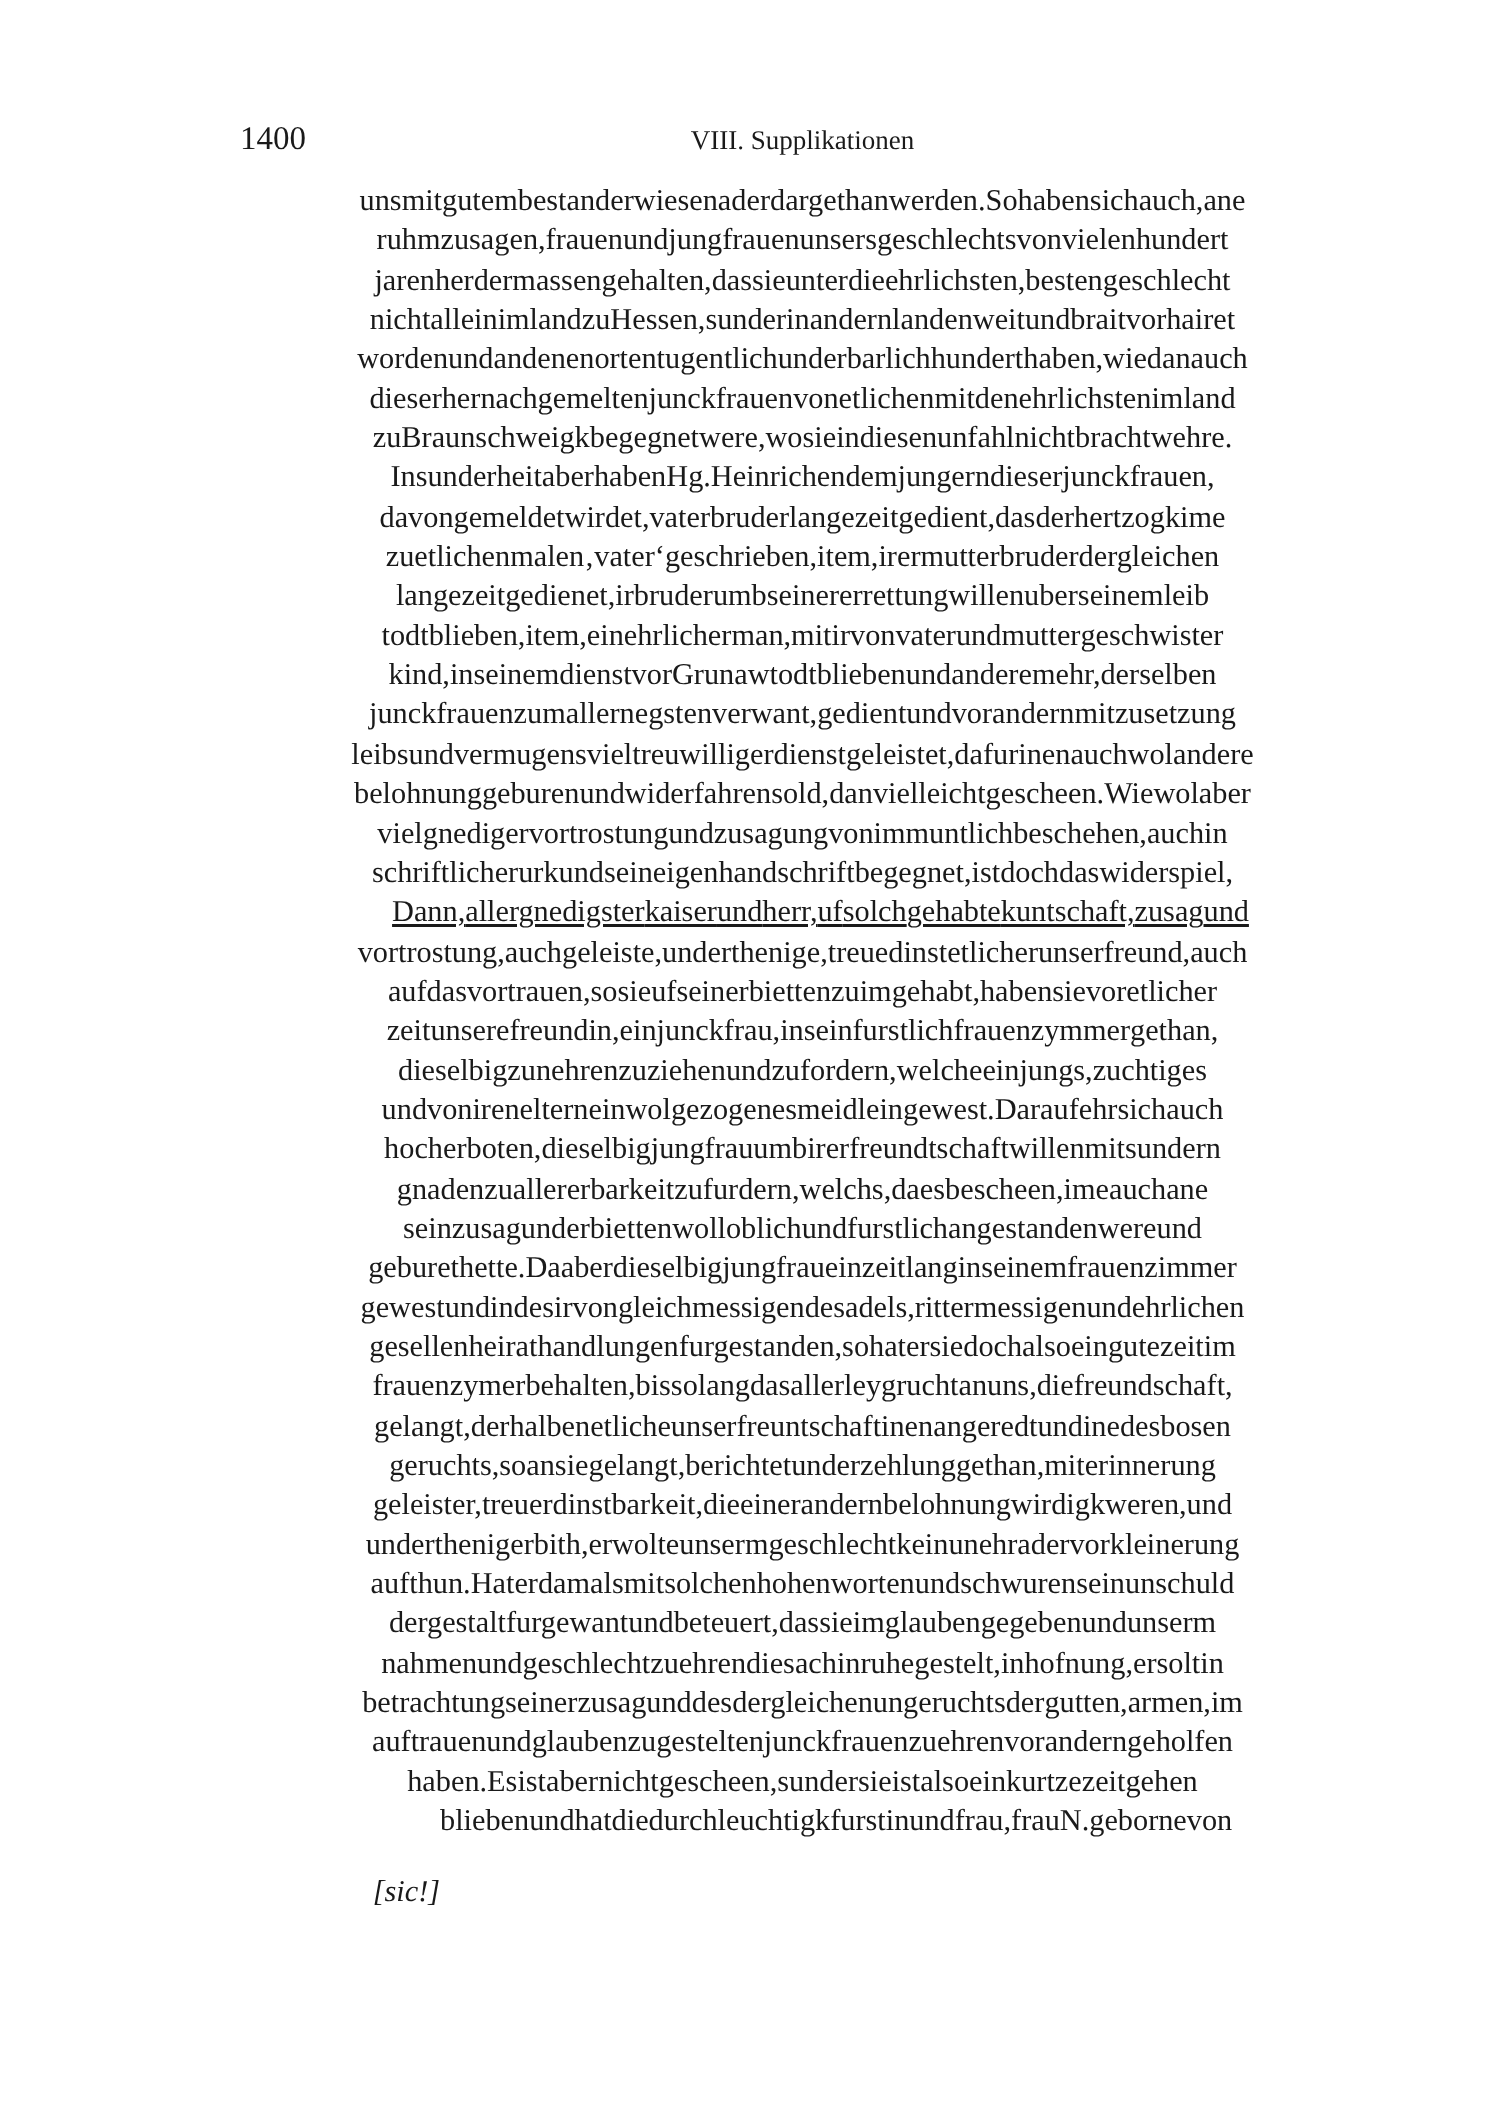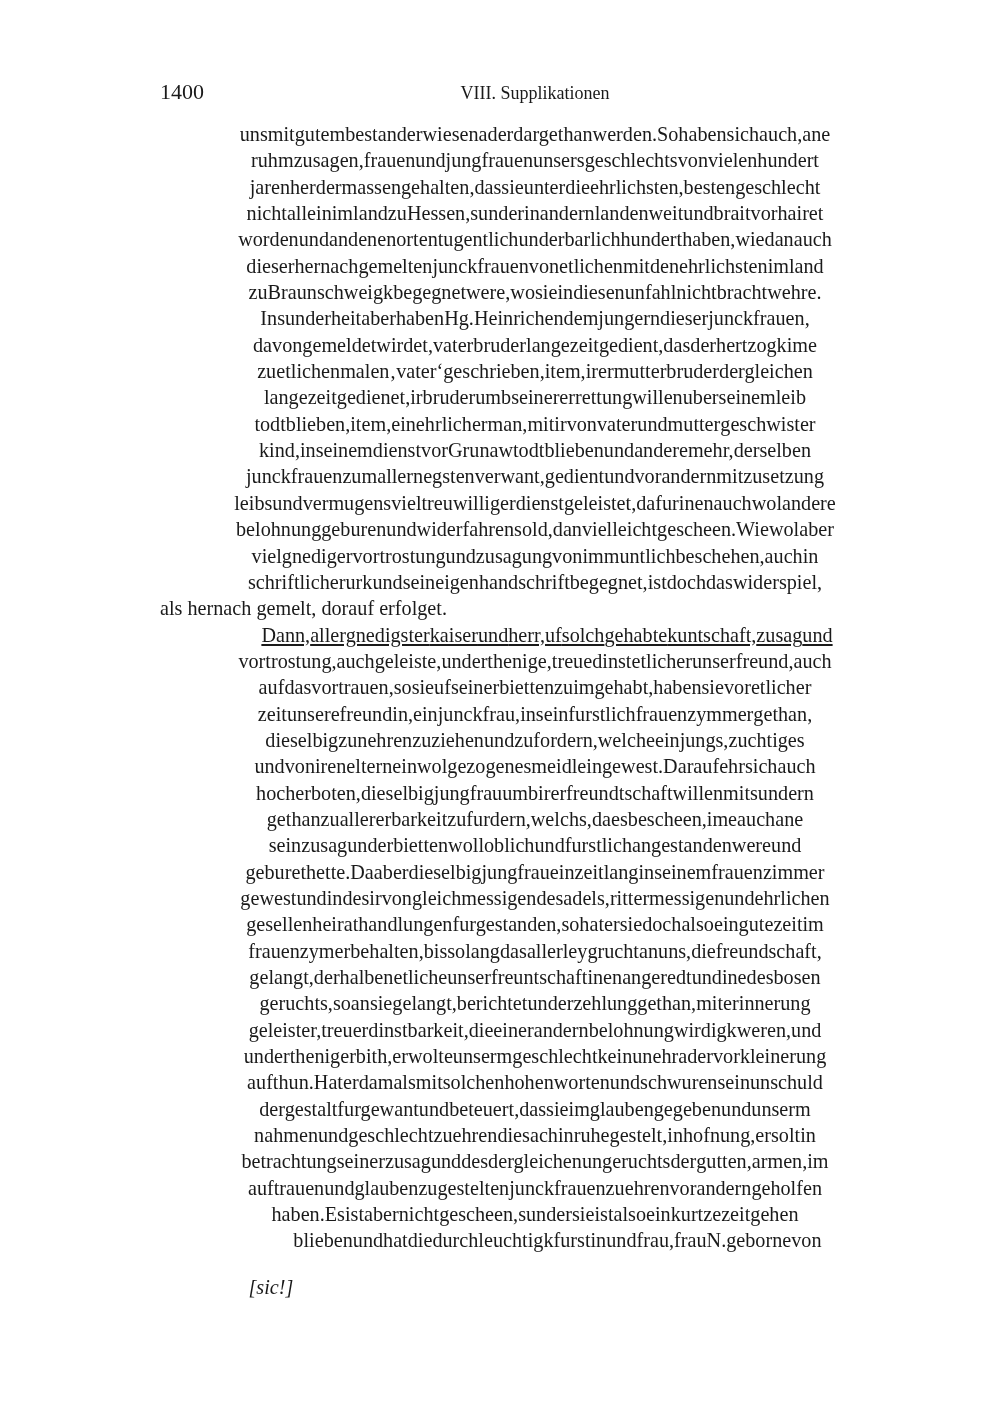--- a/index.html
+++ b/index.html
@@ -262,21 +262,20 @@
       <span class="w">urkund</span>
       <span class="w">sein</span>
       <span class="w">eigen</span>
       <span class="w">handschrift</span>
       <span class="w">begegnet,</span>
       <span class="w">ist</span>
       <span class="w">doch</span>
       <span class="w">das</span>
       <span class="w">widerspiel,</span>
     </div>
-    <div class="line last">als hernach gemelt, dorauf erfolget.</div>
     <div class="line indent jline">
       <span class="w">Dann,</span>
       <span class="w">allergnedigster</span>
       <span class="w">kaiser</span>
       <span class="w">und</span>
       <span class="w">herr,</span>
       <span class="w">uf</span>
       <span class="w">solch</span>
       <span class="w">gehabte</span>
       <span class="w">kuntschaft,</span>
@@ -358,21 +357,21 @@
       <span class="w">dieselbig</span>
       <span class="w">jungfrau</span>
       <span class="w">umb</span>
       <span class="w">irer</span>
       <span class="w">freundtschaft</span>
       <span class="w">willen</span>
       <span class="w">mit</span>
       <span class="w">sundern</span>
     </div>
     <div class="line jline">
-      <span class="w">gethan</span>
+      <span class="w">gnaden</span>
       <span class="w">zu</span>
       <span class="w">aller</span>
       <span class="w">erbarkeit</span>
       <span class="w">zu</span>
       <span class="w">furdern,</span>
       <span class="w">welchs,</span>
       <span class="w">da</span>
       <span class="w">es</span>
       <span class="w">bescheen,</span>
       <span class="w">ime</span>

